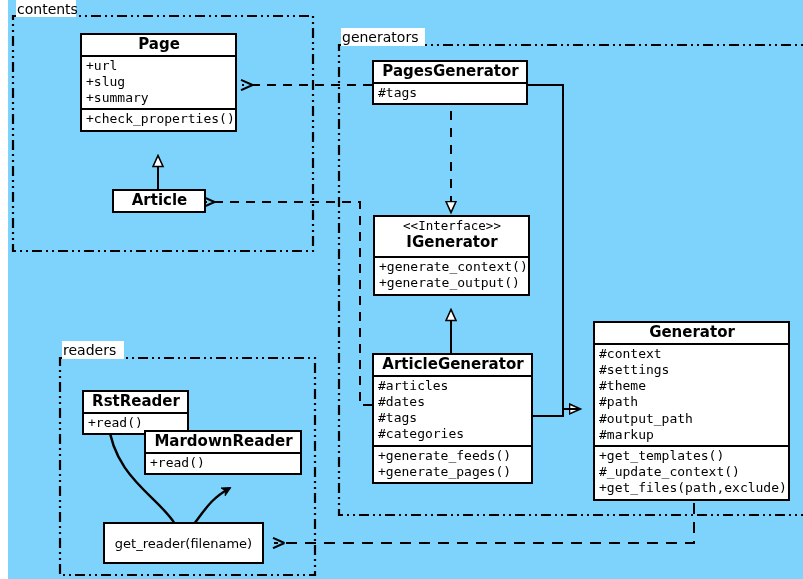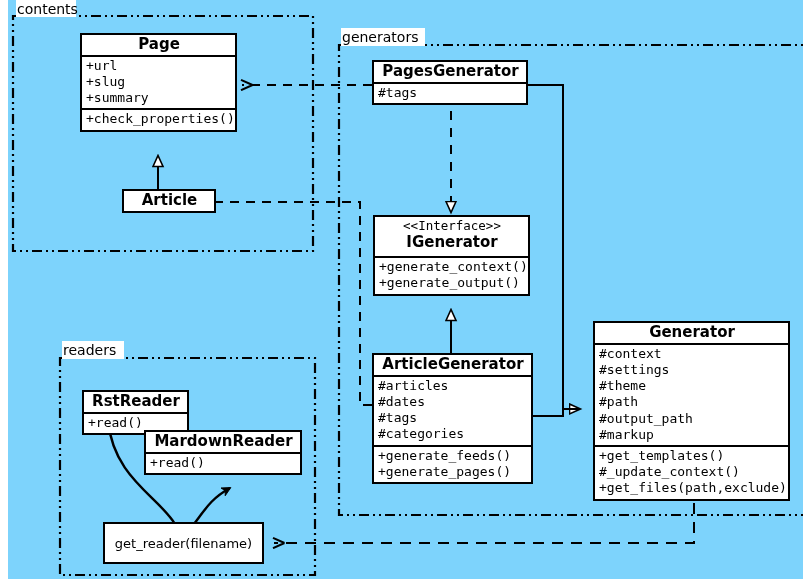--- a/index.html
+++ b/index.html
@@ -160,21 +160,21 @@
     <div class="compartment">
       <div class="member">+url</div>
       <div class="member">+slug</div>
       <div class="member">+summary</div>
     </div>
     <div class="compartment">
       <div class="member">+check_properties()</div>
     </div>
   </div>
 
-  <div class="umlbox" style="left:114px; top:189px; width:94px;">
+  <div class="umlbox" style="left:104px; top:189px; width:94px;">
     <div class="compartment cls-name">Article</div>
   </div>
 
   <div class="umlbox" style="left:364px; top:60px; width:156px;">
     <div class="compartment cls-name">PagesGenerator</div>
     <div class="compartment">
       <div class="member">#tags</div>
     </div>
   </div>
 

